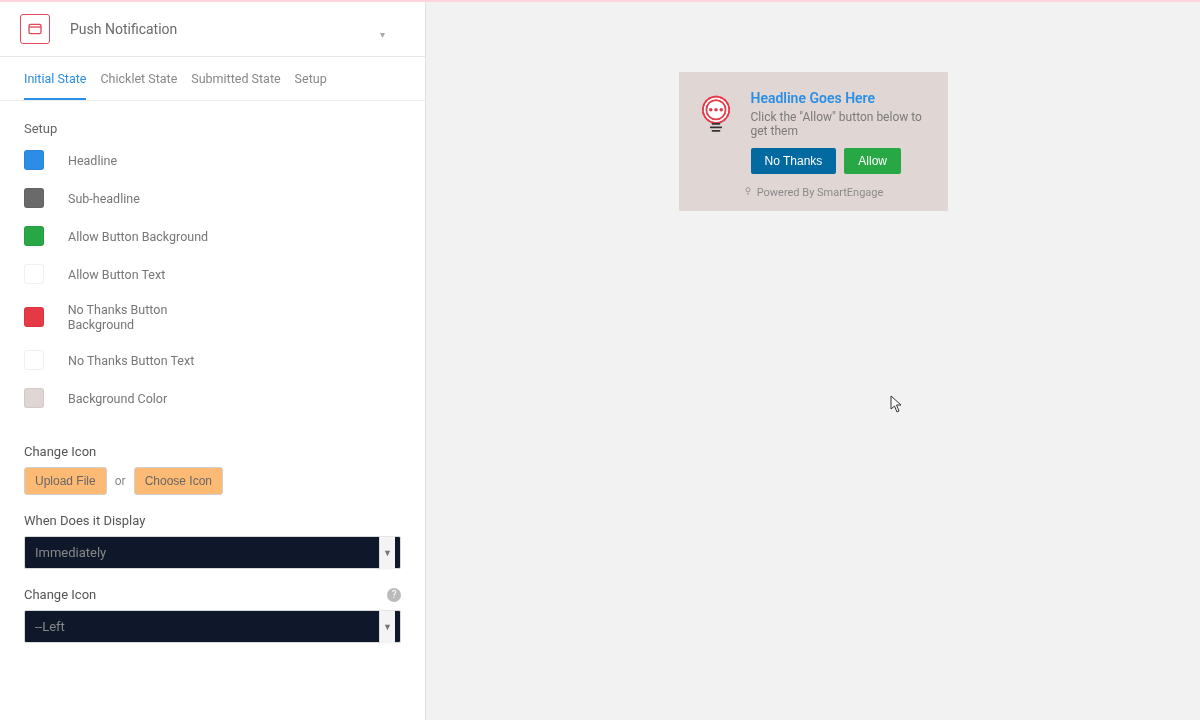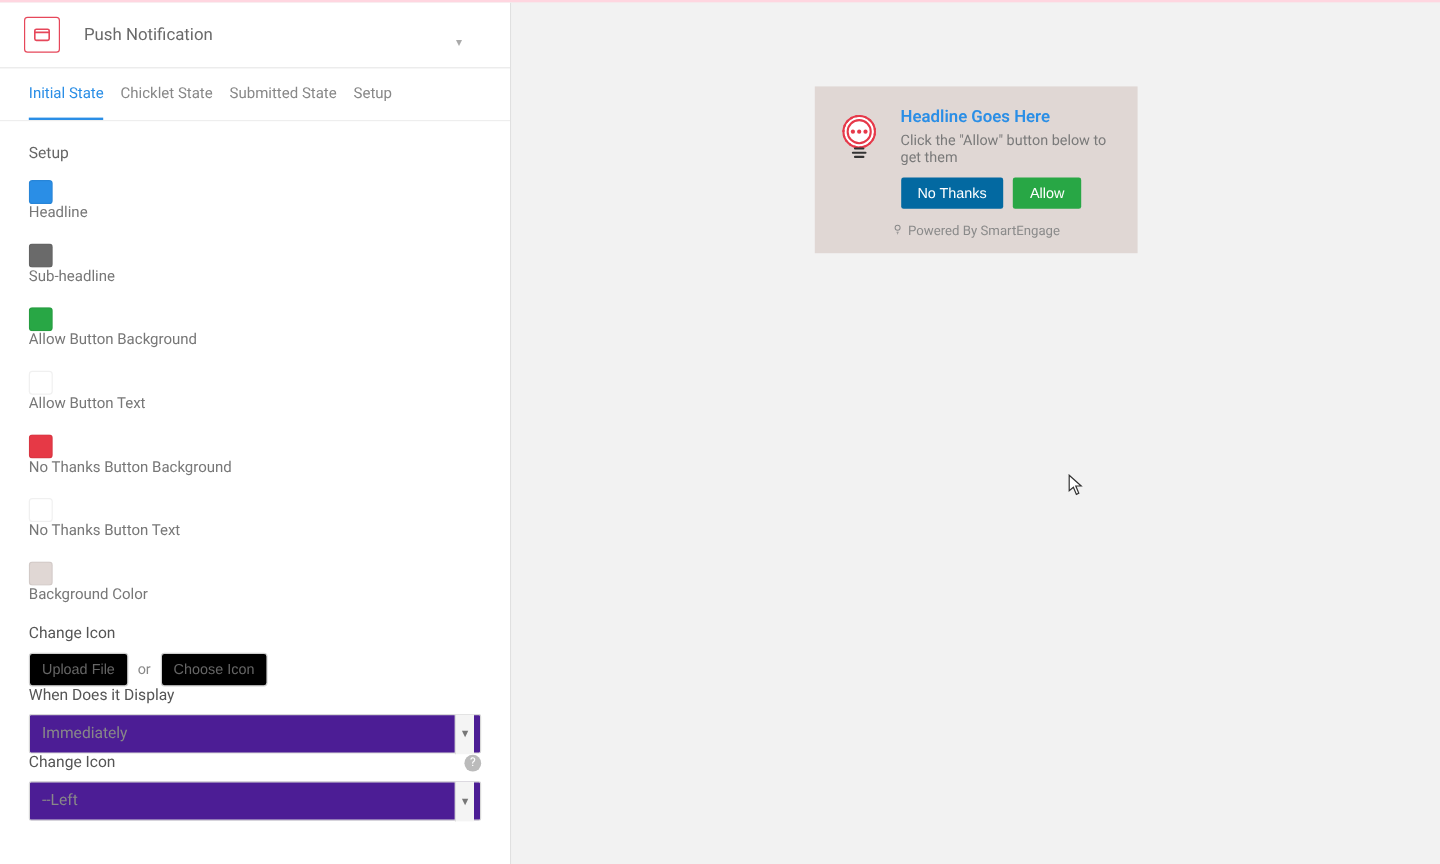--- a/index.html
+++ b/index.html
@@ -67,63 +67,63 @@
     font-size: 13px;
     color: #666;
     margin-bottom: 14px;
   }
   .color-grid {
     display: flex;
     flex-wrap: wrap;
   }
   .color-item {
     display: flex;
+    align-items: center;
     width: 210px;
     margin-bottom: 18px;
-    flex-direction: column;
   }
   .swatch {
     width: 20px; height: 20px;
     border-radius: 3px;
     margin-right: 24px;
     border: 1px solid rgba(0,0,0,0.06);
   }
   .color-label { color: #777; font-size: 12.5px; }
-  .field-block { }
+  .field-block { margin-top: 18px; }
   .field-label {
     font-size: 13px;
     color: #555;
     margin-bottom: 8px;
     display: flex;
     align-items: center;
   }
   .help-icon {
     margin-left: auto;
     width: 14px; height: 14px;
     border-radius: 50%;
     background: #bbb;
     color: #fff;
     font-size: 10px;
     display: flex; align-items: center; justify-content: center;
   }
   .inline-controls { display:flex; align-items:center; gap:8px; }
   .btn-small {
     border: 1px solid #d0d0d0;
-    background: #000000;
+    background: #fdba74;
     color: #666;
     font-size: 12px;
     padding: 6px 10px;
     border-radius: 3px;
     cursor: pointer;
   }
   .or-text { color:#888; font-size:12px; }
   .select {
     width: 100%;
     border: 1px solid #d8d8d8;
-    background: #4c1d95;
+    background: #0f172a;
     padding: 8px 28px 8px 10px;
     font-size: 13px;
     color: #888;
     border-radius: 2px;
     position: relative;
   }
   .select-wrap { position: relative; }
   .select-caret {
     position: absolute;
     right: 6px; top: 50%;

